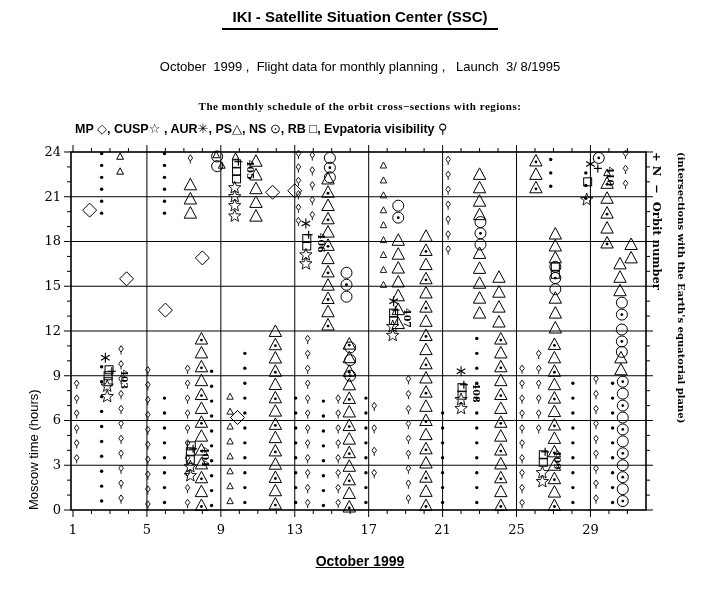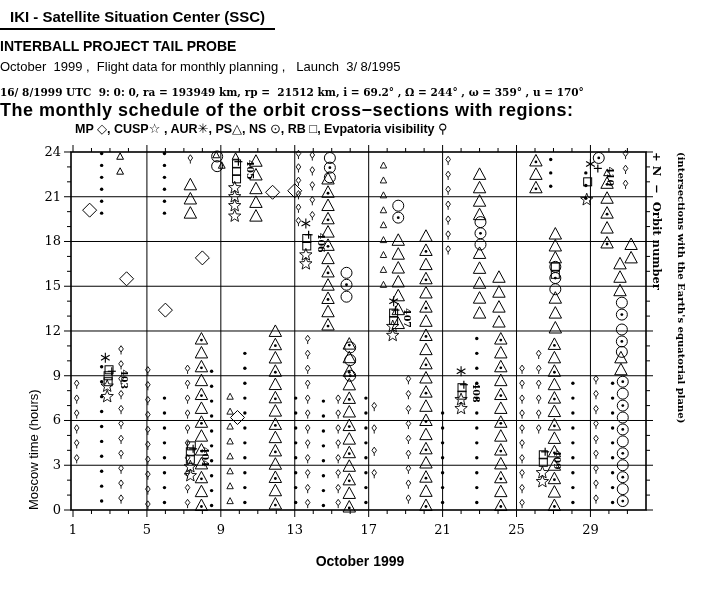--- a/index.html
+++ b/index.html
@@ -1,45 +1,43 @@
 <!DOCTYPE html>
 <html><head>
 <meta charset="utf-8">
 <style>
   html,body{margin:0;padding:0;background:#fff;}
   #page{position:relative;width:720px;height:600px;background:#ffffff;overflow:hidden;
         font-family:"Liberation Sans",sans-serif;color:#000;}
-  .hdr{position:absolute;left:0;width:720px;white-space:pre;}
+  .hdr{position:absolute;left:0;width:720px;text-align:center;white-space:pre;}
   #h1{top:8px;font-size:15px;font-weight:bold;}
   #h1 span{display:inline-block;border-bottom:2px solid #000;padding:0 10px 3px 10px;}
   #h2{top:38px;font-size:14px;font-weight:bold;}
   #h3{top:59px;font-size:13px;font-weight:normal;}
   #h4{top:86px;font-size:10.5px;font-weight:bold;font-family:"DejaVu Serif",serif;}
-  #h5{top:100px;font-size:18px;font-weight:bold;font-family:Liberation Sans, sans-serif;letter-spacing:0.5px;}
+  #h5{top:100px;font-size:11px;font-weight:bold;font-family:Liberation Serif, serif;letter-spacing:0.5px;}
   #legend{position:absolute;top:121px;left:75px;font-size:12.5px;font-weight:bold;
           font-family:Liberation Sans, sans-serif;white-space:pre;}
   #legend .g{font-weight:normal;font-size:13px;}
   #xtitle{position:absolute;top:553px;left:0;width:720px;text-align:center;
-          font-size:14px;font-weight:bold;}
+          font-size:14px;font-weight:bold;text-decoration:underline;}
   #ylab{position:absolute;left:26px;top:152px;height:358px;display:flex;align-items:center;
         writing-mode:vertical-rl;transform:rotate(180deg);font-size:13px;}
   .rlab{position:absolute;top:152px;height:358px;display:flex;align-items:center;
         writing-mode:vertical-rl;font-family:"DejaVu Serif",serif;font-weight:bold;white-space:pre;}
   #rlab1{left:650px;font-size:11.5px;}
   #rlab2{left:676px;font-size:10px;}
   svg text{font-family:"DejaVu Serif",serif;}
 </style>
 </head>
 <body>
 
 <div id="page">
   <div id="h1" class="hdr"><span>IKI - Satellite Situation Center (SSC)</span></div>
-  <div id="h2" class="hdr">INTERBALL PROJECT TAIL PROBE</div>
   <div id="h3" class="hdr">October  1999 ,  Flight data for monthly planning ,   Launch  3/ 8/1995</div>
-  <div id="h4" class="hdr">16/ 8/1999 UTC  9: 0: 0, ra = 193949 km, rp =  21512 km, i = 69.2° , Ω = 244° , ω = 359° , u = 170°</div>
   <div id="h5" class="hdr">The monthly schedule of the orbit cross−sections with regions:</div>
   <div id="legend"><span>MP </span><span class="g">◇</span><span>, </span><span>CUSP</span><span class="g">☆ </span><span>, </span><span>AUR</span><span class="g">✳</span><span>, </span><span>PS</span><span class="g">△</span><span>, </span><span>NS </span><span class="g">⊙</span><span>, </span><span>RB </span><span class="g">□</span><span>, </span><span>Evpatoria visibility </span><span class="g">⚲</span></div>
 
   <svg id="plot" width="720" height="600" style="position:absolute;left:0;top:0;">
       <line x1="146.92000000000002" y1="152" x2="146.92000000000002" y2="510" stroke="#000" stroke-width="1"></line>
       <line x1="220.84" y1="152" x2="220.84" y2="510" stroke="#000" stroke-width="1"></line>
       <line x1="294.76" y1="152" x2="294.76" y2="510" stroke="#000" stroke-width="1"></line>
       <line x1="368.68" y1="152" x2="368.68" y2="510" stroke="#000" stroke-width="1"></line>
       <line x1="442.6" y1="152" x2="442.6" y2="510" stroke="#000" stroke-width="1"></line>
       <line x1="516.52" y1="152" x2="516.52" y2="510" stroke="#000" stroke-width="1"></line>

